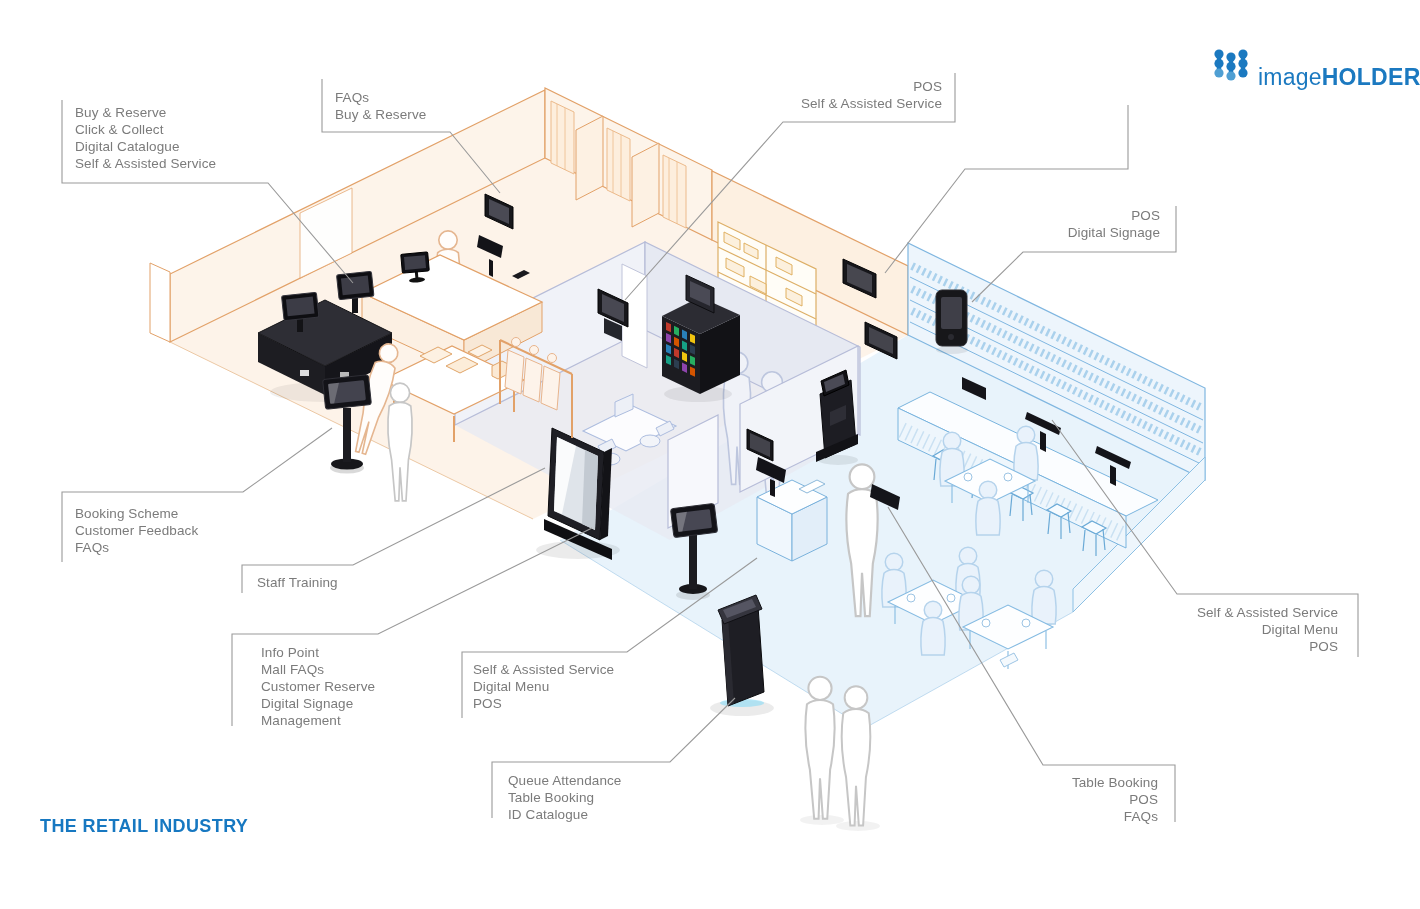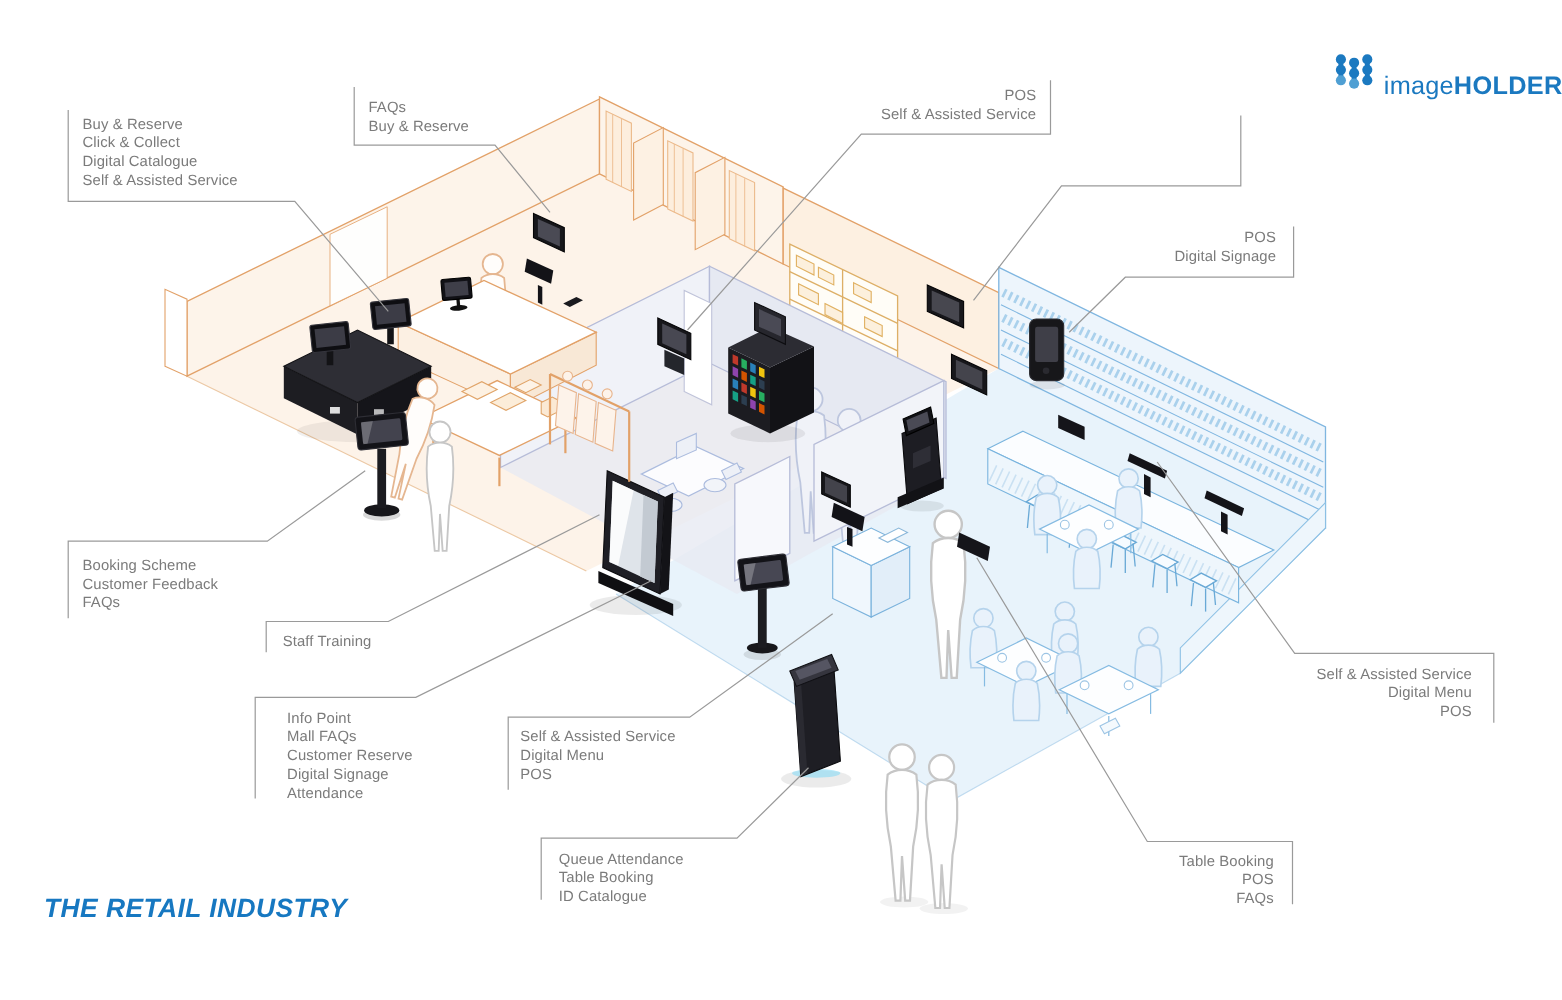--- a/index.html
+++ b/index.html
@@ -22,22 +22,22 @@
   .person-gray{fill:#ffffff;stroke:#c6c6c6;stroke-width:1.4;}
   .person-o{fill:#fffdfb;stroke:#e5b690;stroke-width:1.4;}
   .person-b{fill:#e9f2fb;stroke:#b5d3ec;stroke-width:1.2;}
   .person-l{fill:#f0f2f8;stroke:#bdc6de;stroke-width:1.2;}
   .stool{fill:#f6fbff;stroke:#69a9d6;stroke-width:1.2;}
   .stool-leg{stroke:#69a9d6;stroke-width:1.2;}
   .tbl{fill:#fdfeff;stroke:#85bbe2;stroke-width:1.1;}
   .tbl-leg{stroke:#85bbe2;stroke-width:1.1;}
   .plate{fill:#ffffff;stroke:#9cc4e4;stroke-width:1;}
   .chair{fill:#f4f9fd;stroke:#9cc4e4;stroke-width:1;}
-  .brand-title{position:absolute;left:40px;top:812px;font-weight:900;font-size:24px;line-height:29px;
-               color:var(--accent-blue);letter-spacing:.4px;font-style:italic;}
+  .brand-title{position:absolute;left:40px;top:812px;font-weight:900;font-size:18px;line-height:29px;
+               color:var(--accent-blue);letter-spacing:.4px;}
   .logo{position:absolute;left:1212px;top:38px;display:flex;align-items:center;gap:6px;}
   .logo-text{font-size:23px;font-weight:300;color:var(--logo-blue);letter-spacing:.2px;margin-top:26px;}
   .logo-text b{font-weight:800;letter-spacing:.3px;}
 </style>
 </head>
 <body>
 
 <div id="stage">
 
 <svg id="scene" width="1420" height="909" viewBox="0 0 1420 909">
@@ -443,21 +443,21 @@
   <div>FAQs</div>
 </div>
 <div class="callout" style="left:257px;top:574px">
   <div>Staff Training</div>
 </div>
 <div class="callout" style="left:261px;top:644px">
   <div>Info Point</div>
   <div>Mall FAQs</div>
   <div>Customer Reserve</div>
   <div>Digital Signage</div>
-  <div>Attendance</div>
+  <div>Management</div>
 </div>
 <div class="callout" style="left:473px;top:661px">
   <div>Self &amp; Assisted Service</div>
   <div>Digital Menu</div>
   <div>POS</div>
 </div>
 <div class="callout" style="left:508px;top:772px">
   <div>Queue Attendance</div>
   <div>Table Booking</div>
   <div>ID Catalogue</div>

